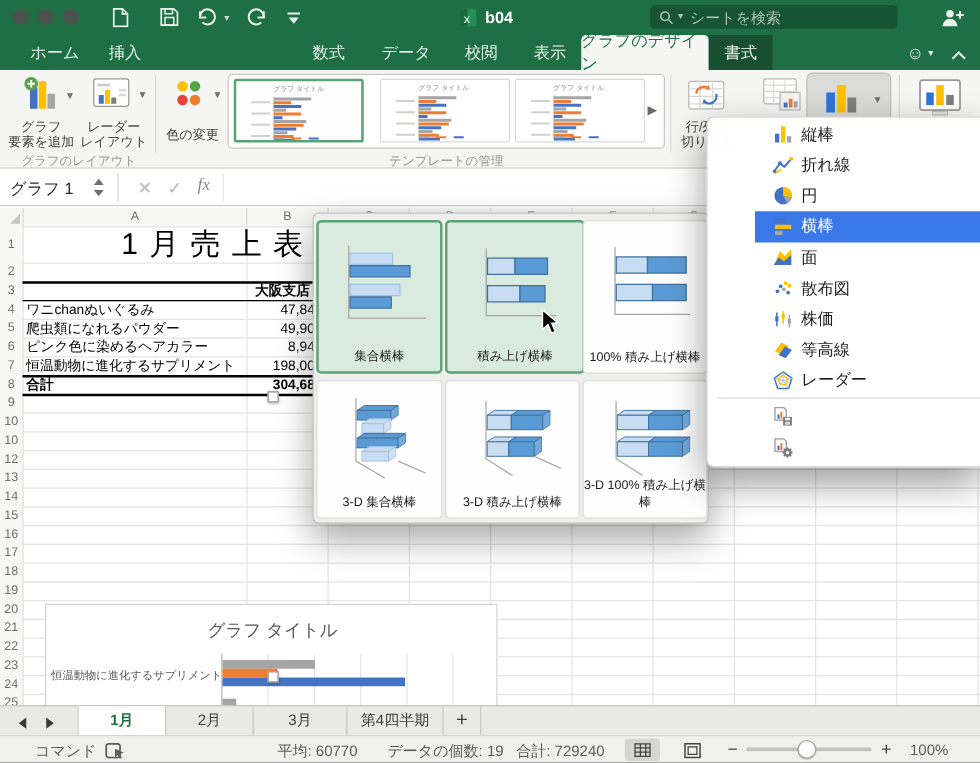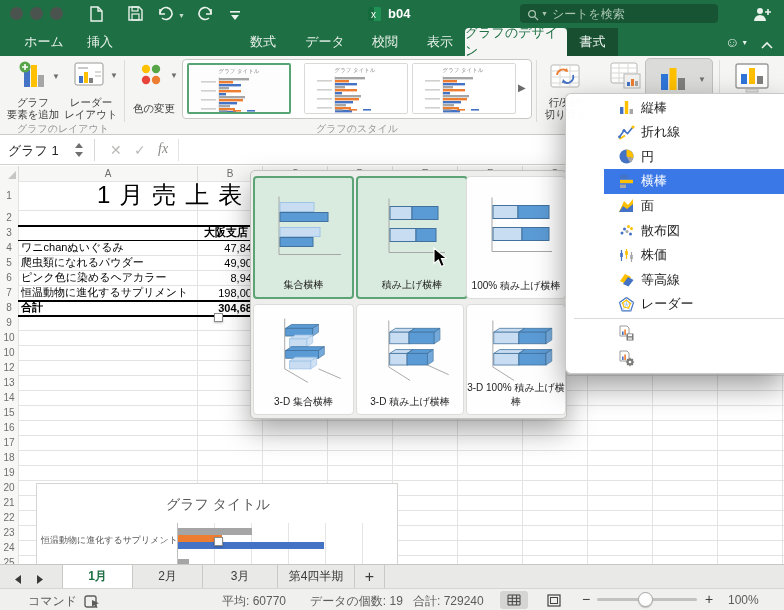--- a/index.html
+++ b/index.html
@@ -272,21 +272,21 @@
             <rect x="12" y="34" width="15" height="1.6" fill="#D0D0CE"></rect>
             <rect x="30" y="40" width="11" height="2.4" fill="#A5A5A5"></rect>
             <rect x="30" y="43" width="16" height="2.4" fill="#ED7D31"></rect>
             <rect x="30" y="46" width="17" height="2.4" fill="#4472C4"></rect>
             <rect x="12" y="43" width="15" height="1.6" fill="#D0D0CE"></rect>
       <rect x="30" y="45" width="8" height="1.6" fill="#A5A5A5"></rect>
             <rect x="44" y="45" width="8" height="1.6" fill="#ED7D31"></rect>
             <rect x="58" y="45" width="8" height="1.6" fill="#4472C4"></rect>
     </svg></div>
       </div>
-    <div class="t grouplabel" style="left:240px;top:66px;width:234px">グラフのスタイル</div>
+    <div class="t grouplabel" style="left:240px;top:66px;width:234px">テンプレートの管理</div>
     <div class="vsep" style="left:536px"></div>
 
     <div class="abs" style="left:538px;top:2px;width:56px;height:74px">
       <span class="abs" style="left:12px;top:4px">
         <svg width="32" height="28" viewBox="0 0 32 28">
             <rect x="1" y="3" width="28" height="22" rx="2" fill="#FFF" stroke="#B8B8B6"></rect>
             <path d="M1,9 h28 M1,15 h28 M1,21 h28 M10,3 v22 M20,3 v22" stroke="#D9D9D7"></path>
             <path d="M7,13 a6,6 0 0 1 10,-4" fill="none" stroke="#ED7D31" stroke-width="1.8"></path>
             <path d="M17,6 l1,4 l-4,-1" fill="#ED7D31"></path>
             <path d="M23,13 a6,6 0 0 1 -10,6" fill="none" stroke="#4472C4" stroke-width="1.8"></path>

